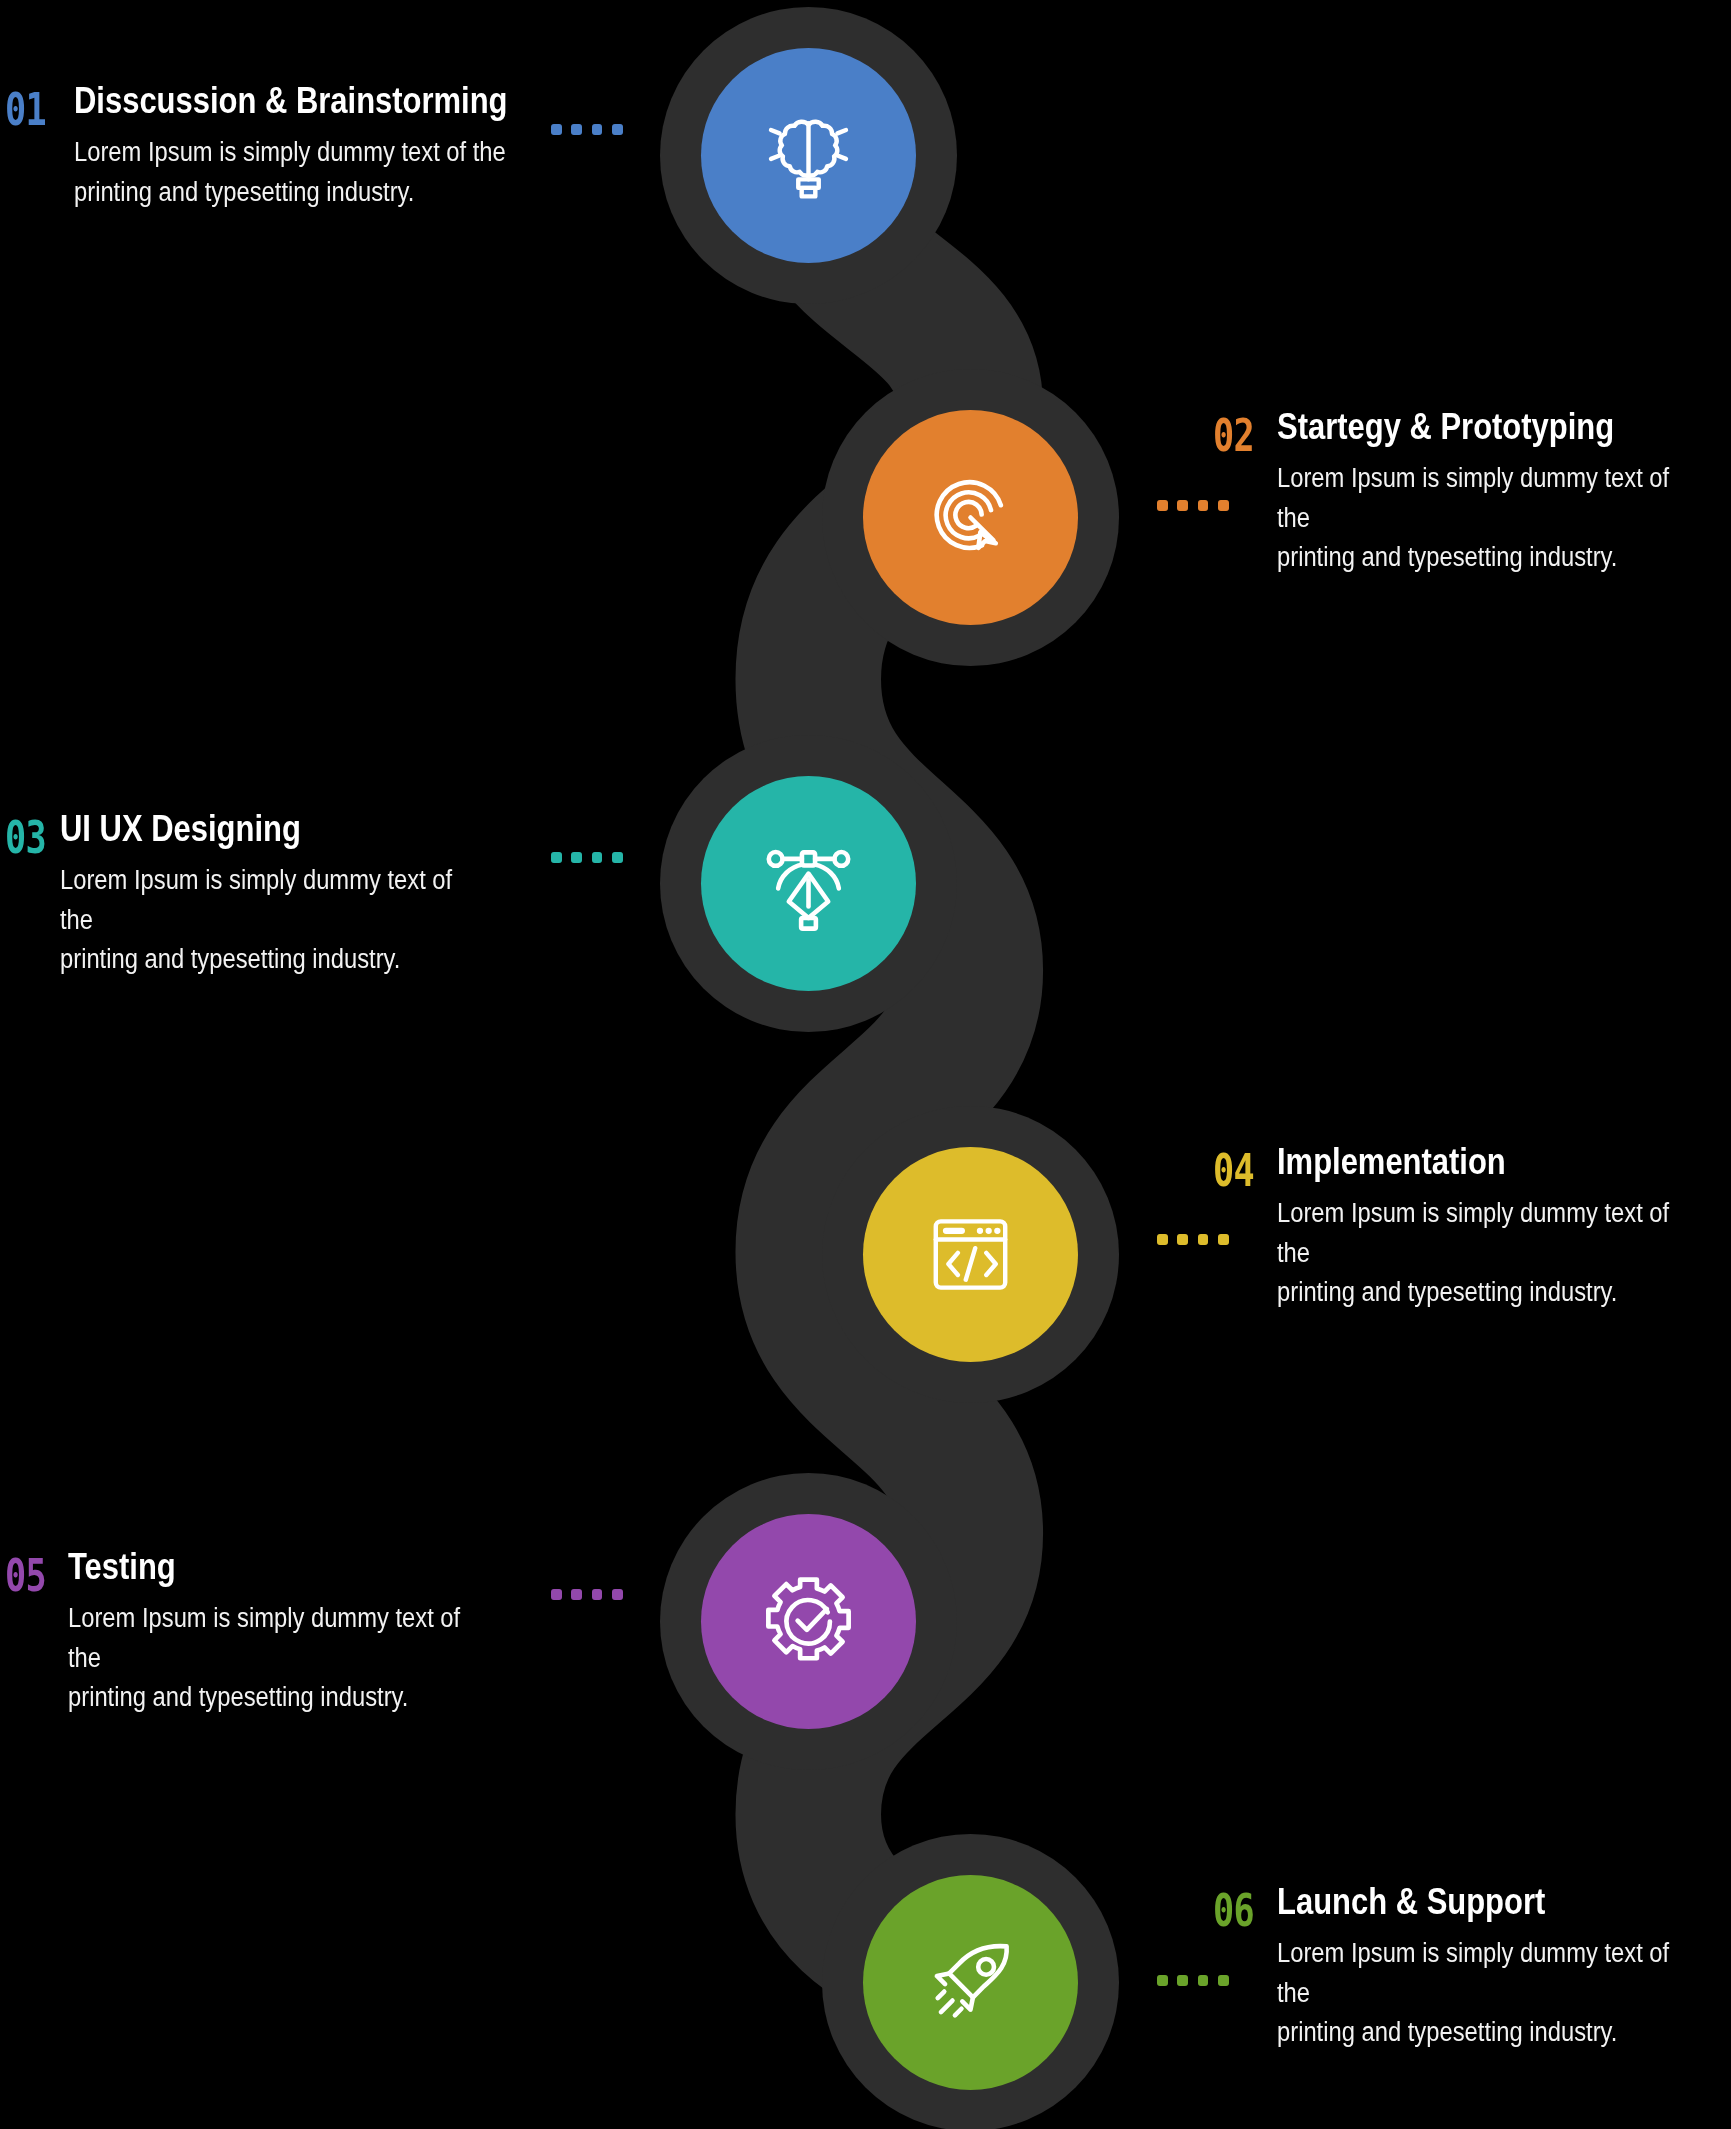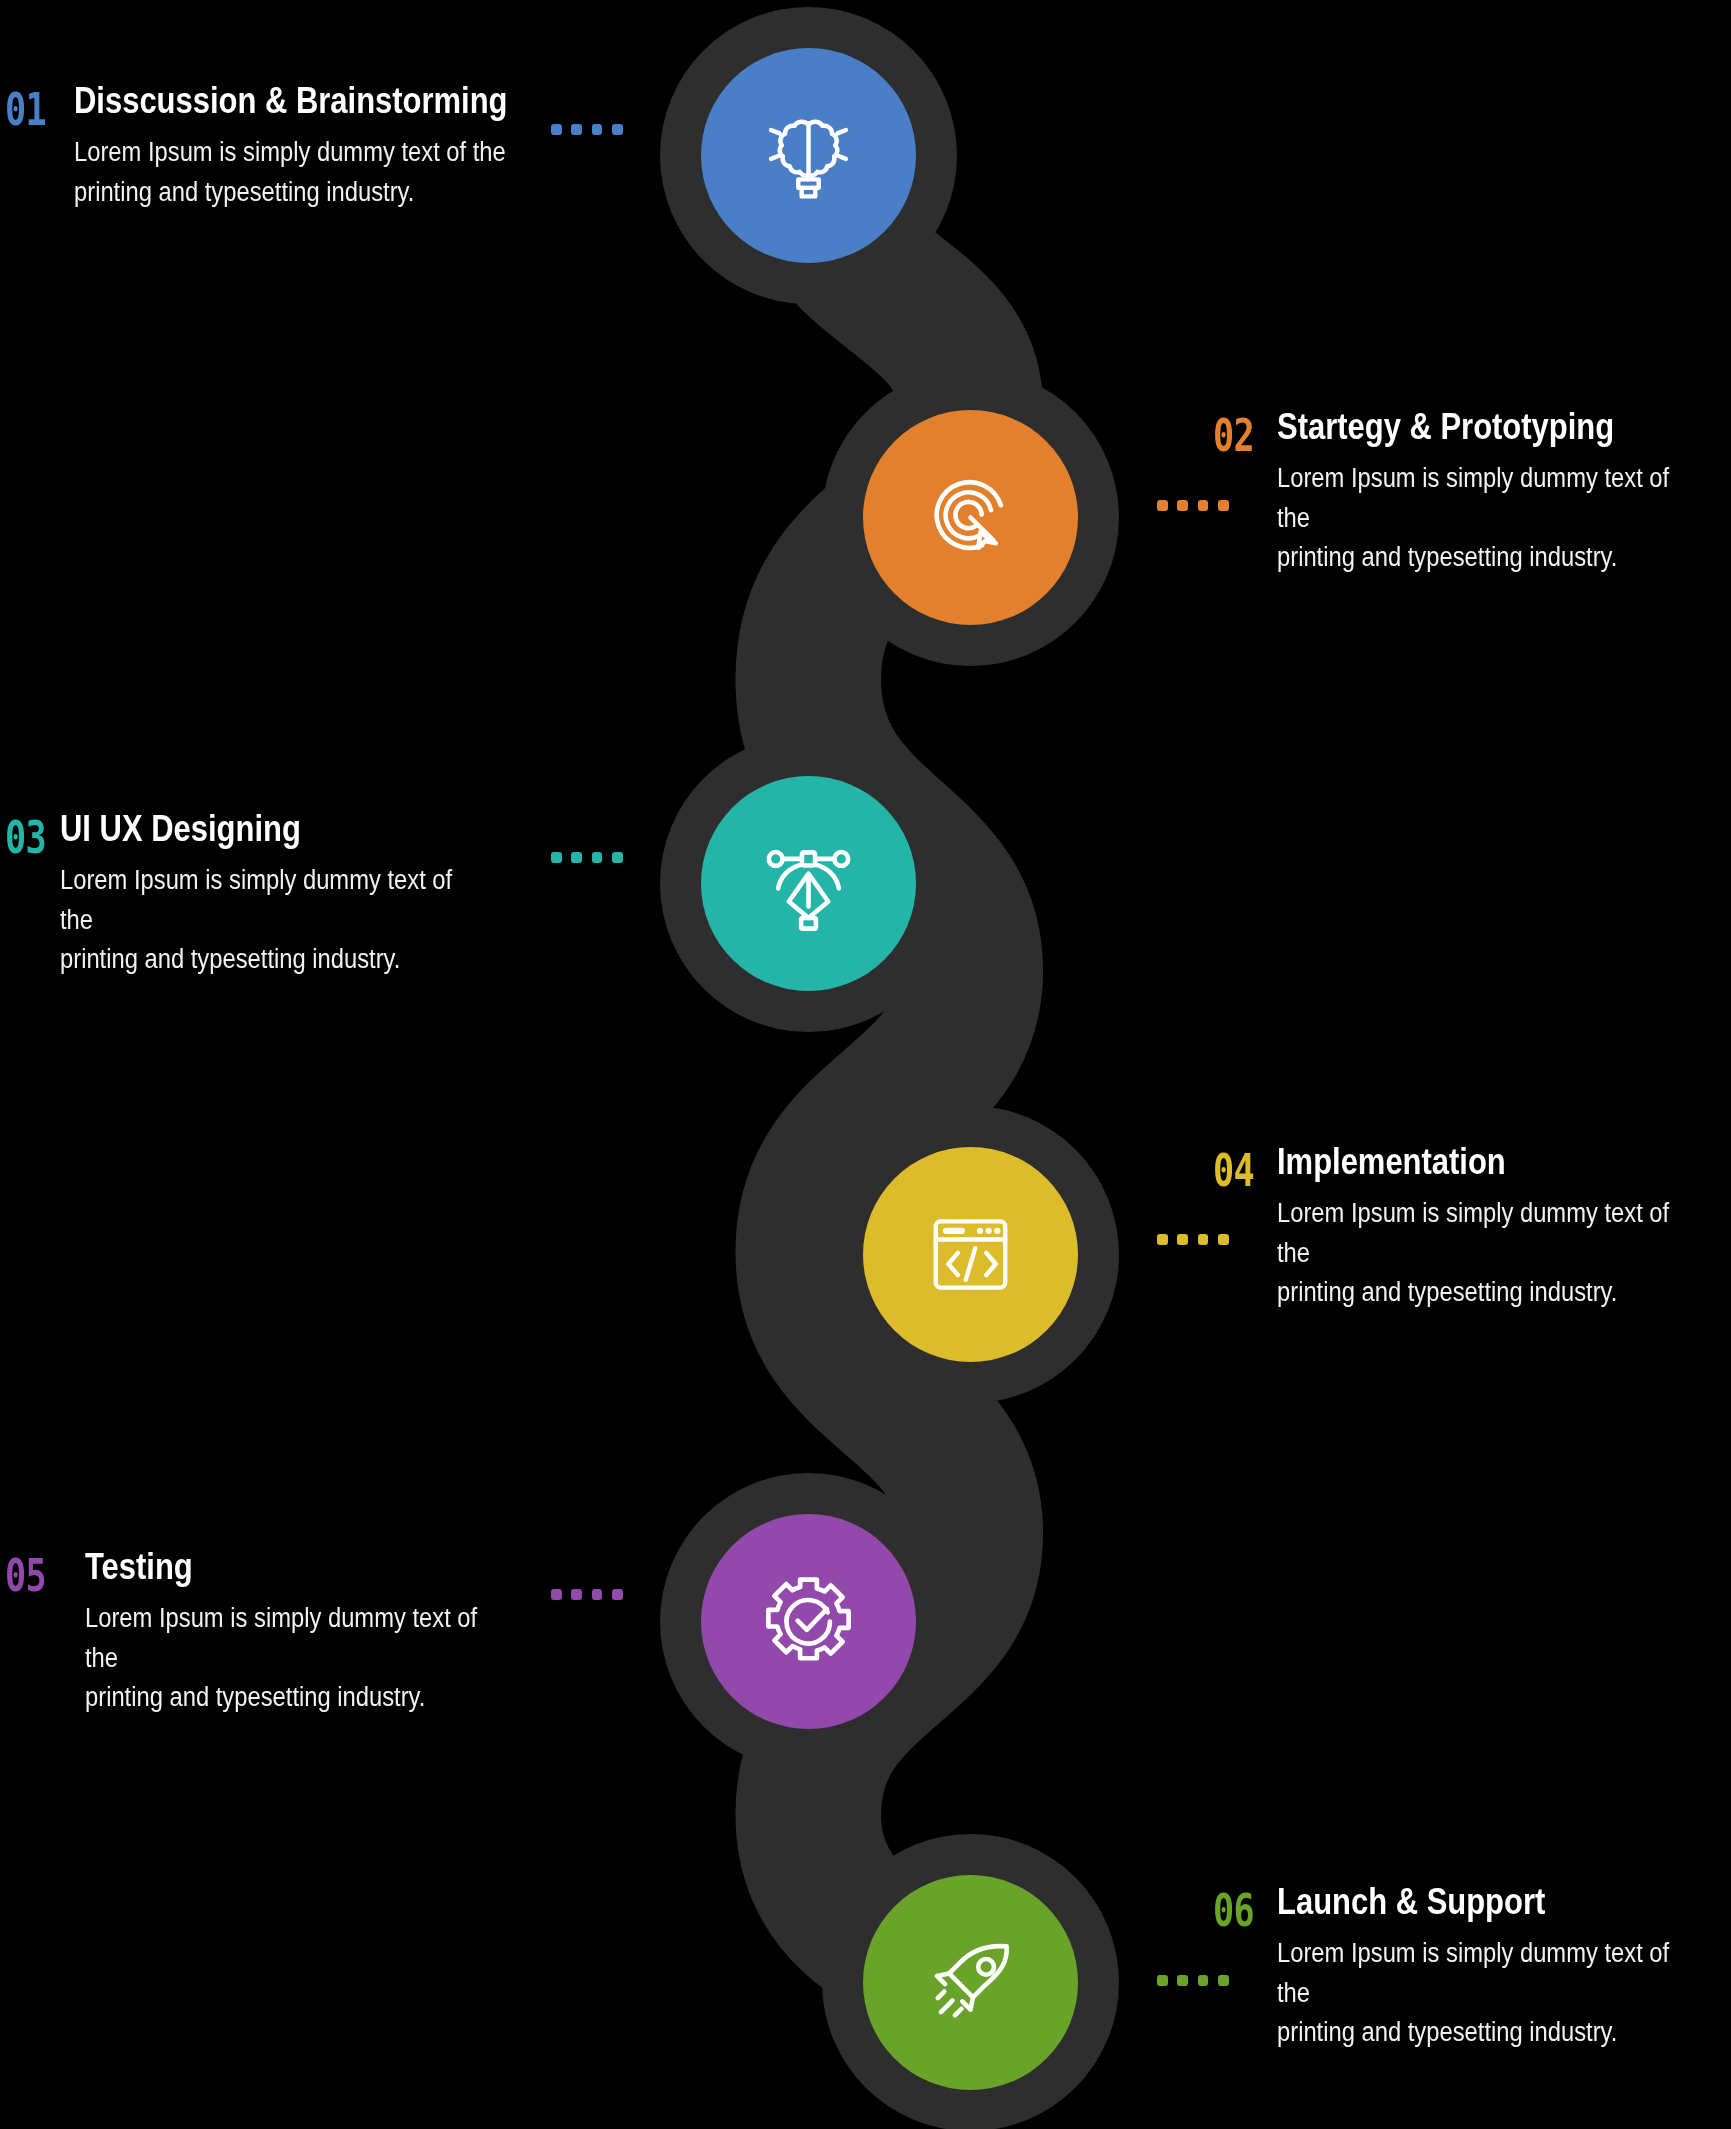--- a/index.html
+++ b/index.html
@@ -182,21 +182,21 @@
       <svg width="107" height="107" viewBox="0 0 64 64" fill="none" stroke="#fff" stroke-width="2.8" stroke-linecap="round" stroke-linejoin="round">
         <path d="M27 7h10v5.2a20 20 0 0 1 4.6 1.9l3.7-3.7 7.1 7.1-3.7 3.7a20 20 0 0 1 1.9 4.6H56v10h-5.4a20 20 0 0 1-1.9 4.6l3.7 3.7-7.1 7.1-3.7-3.7a20 20 0 0 1-4.6 1.9V54H27v-5.4a20 20 0 0 1-4.6-1.9l-3.7 3.7-7.1-7.1 3.7-3.7a20 20 0 0 1-1.9-4.6H8v-10h5.4a20 20 0 0 1 1.9-4.6l-3.7-3.7 7.1-7.1 3.7 3.7a20 20 0 0 1 4.6-1.9z"></path>
         <path d="M43.5 26.5A13 13 0 1 0 44.8 32"></path>
         <path d="M25.5 31.5l5.5 5.5 12-12.5"></path>
       </svg>
     </div>
   </div>
 
   <div class="block left" style="left:0px;top:1548px;width:543px;">
     <div class="lnum num" style="color:#9348ac;left:4.9px;top:5.8px;">05</div>
-    <div class="ltxt" style="left:85px;top:0;">
+    <div class="ltxt" style="left:68px;top:0;">
       <div class="title">Testing</div>
       <div class="desc" style="margin-top:13.6px;">Lorem Ipsum is simply dummy text of the
 printing and typesetting industry.</div>
     </div>
   </div>
 
   <div class="dots" style="left:551px;top:1589px;">
     <i style="background:#9348ac"></i>
       <i style="background:#9348ac"></i>
       <i style="background:#9348ac"></i>

